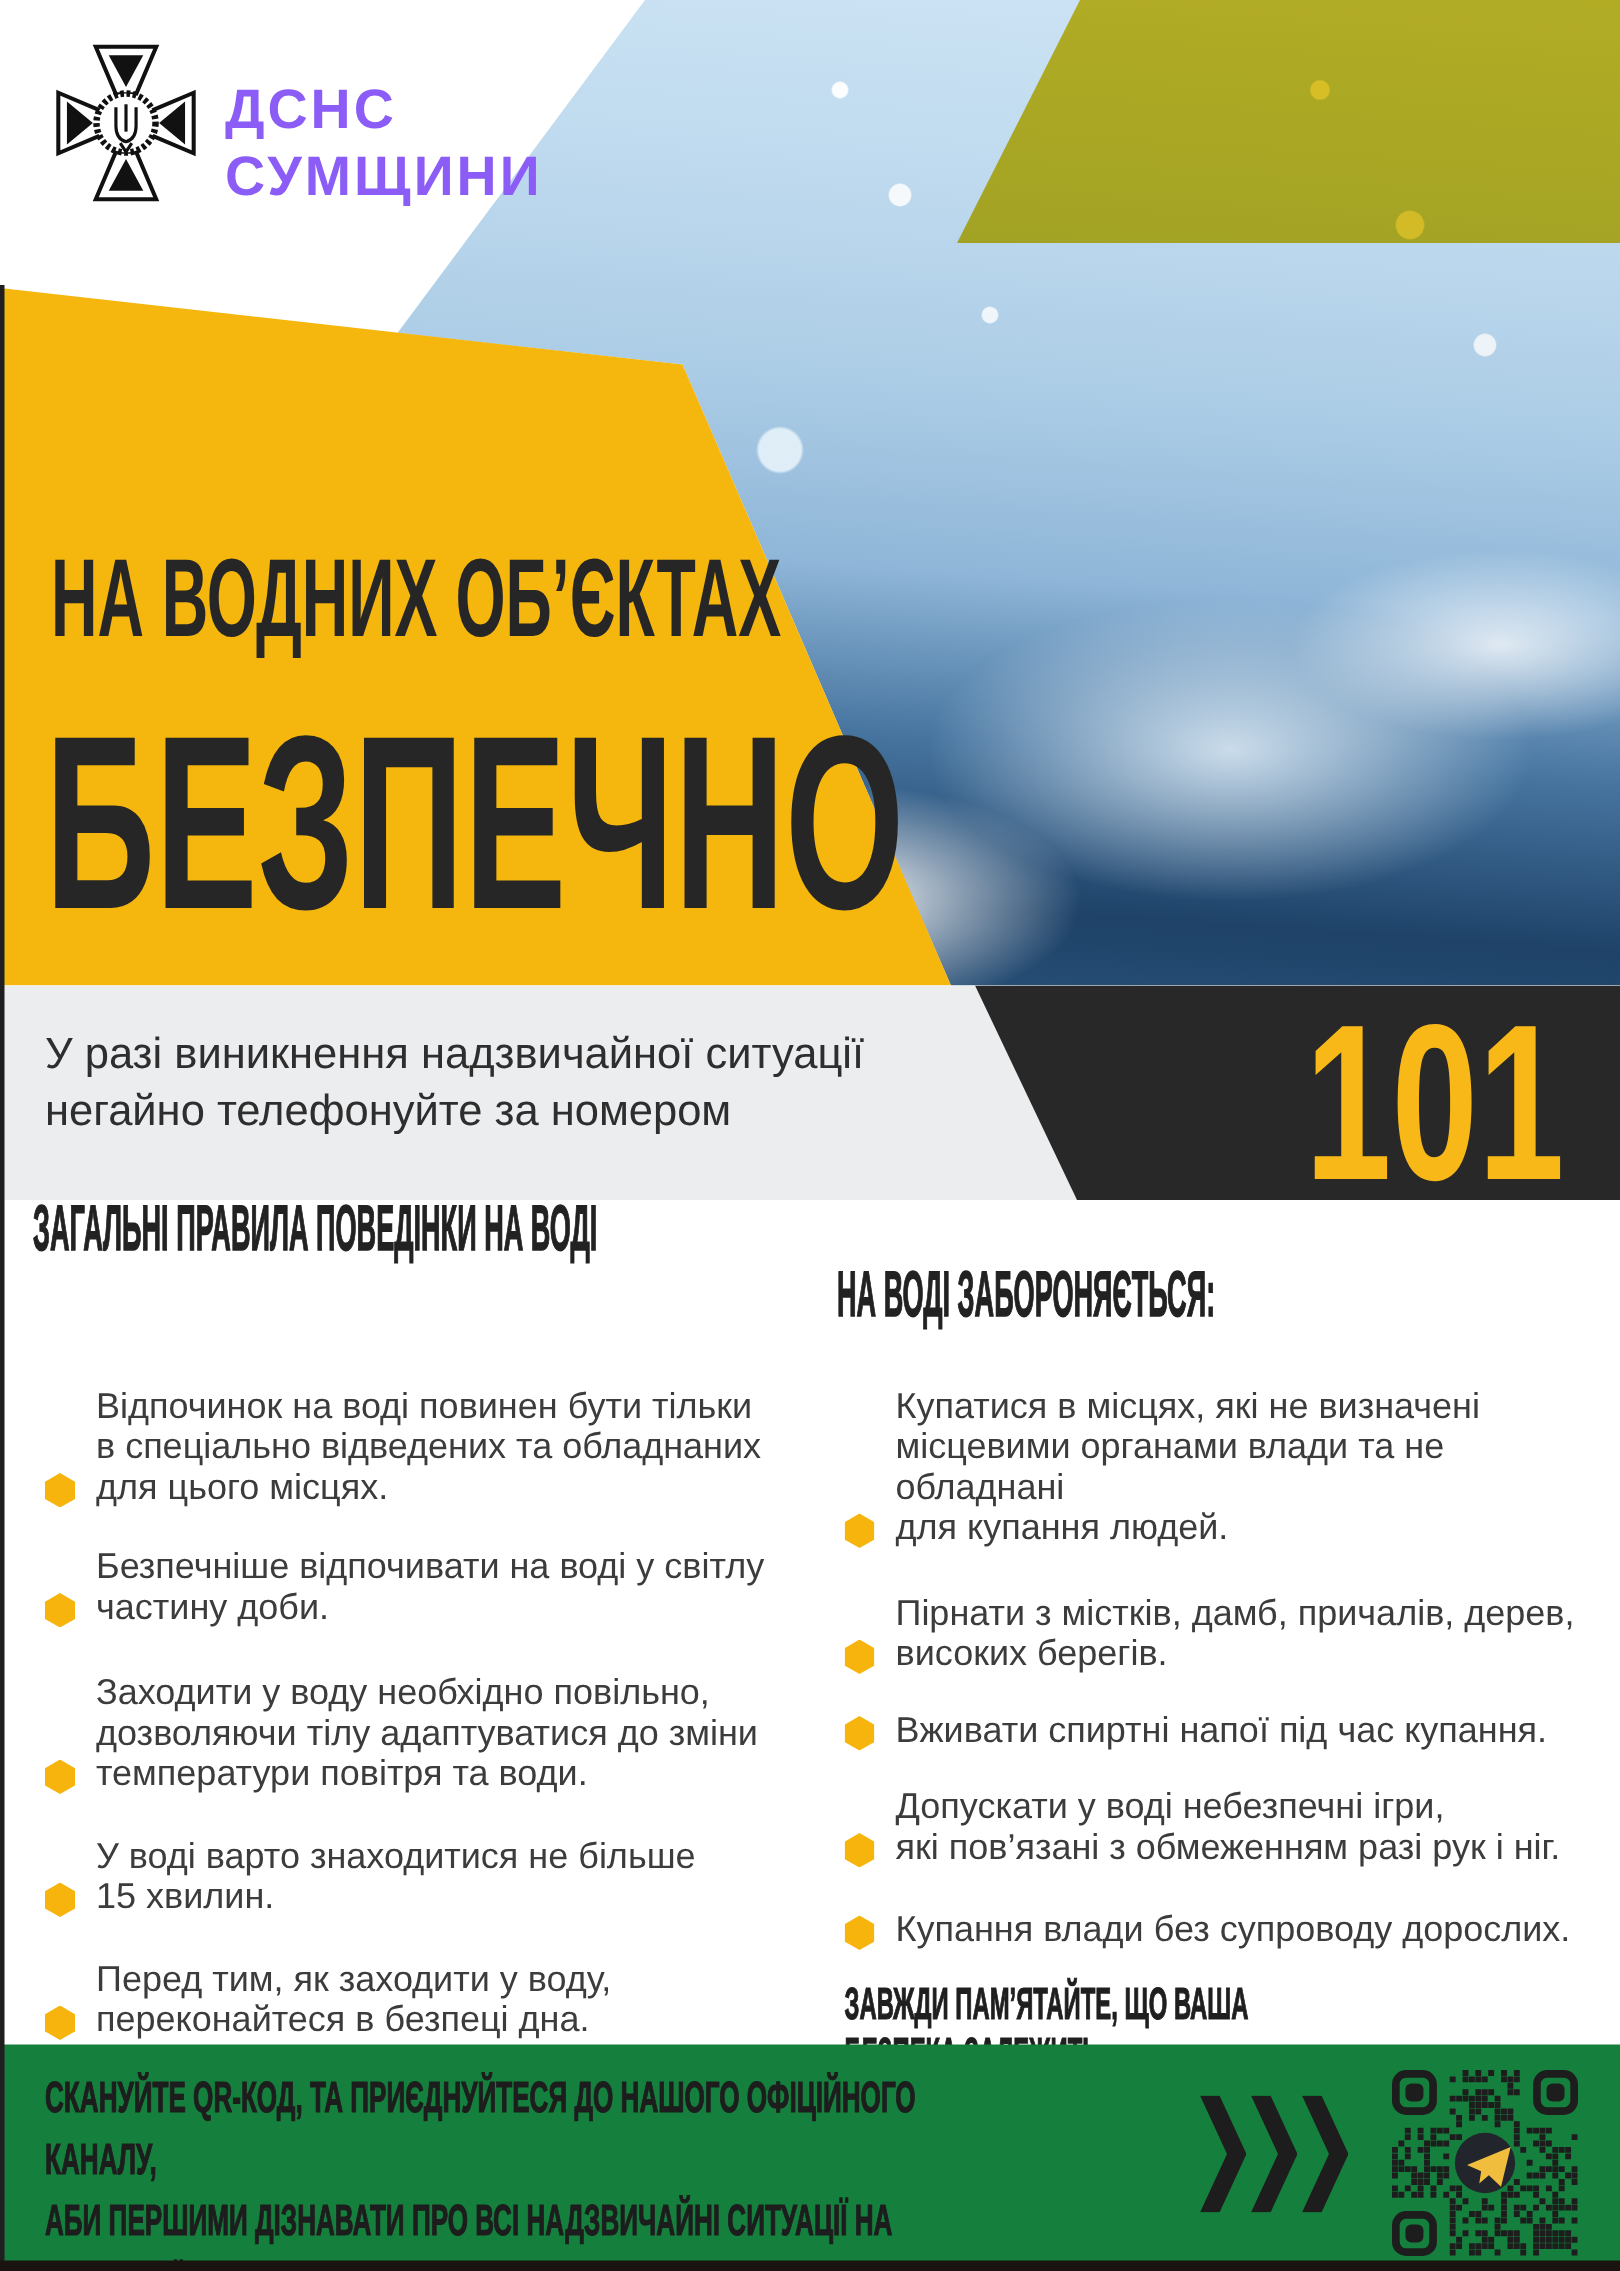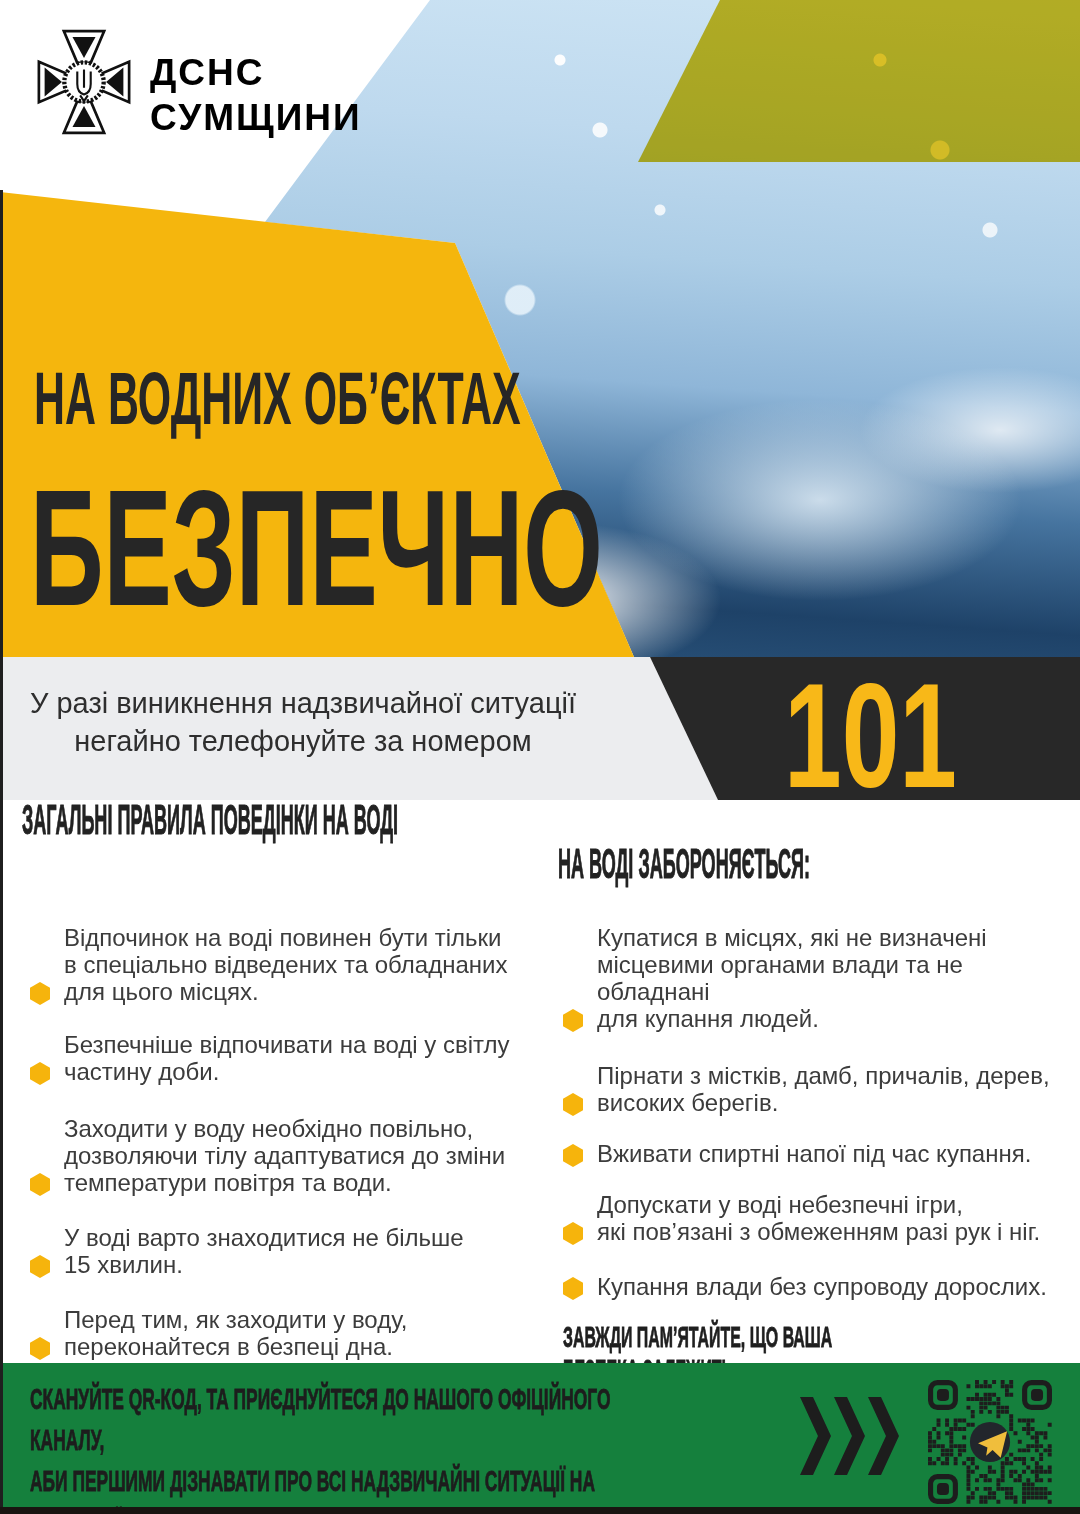--- a/index.html
+++ b/index.html
@@ -35,33 +35,33 @@
   }
   
   .band-yellow{clip-path:polygon(0 192px,455px 243px,634px 657px,0 657px);background:#F5B60D;}
   .band-gray{clip-path:polygon(0 657px,650px 657px,718px 800px,0 800px);background:#ECEDEF;}
   .band-black{clip-path:polygon(650px 657px,1080px 657px,1080px 800px,718px 800px);background:#282828;}
   
   .edge-left{position:absolute;left:0;top:190px;bottom:0;width:3px;background:#1f1f1f;}
   .edge-bottom{position:absolute;left:0;right:0;bottom:0;height:7px;background:#191410;}
   
   .logo{position:absolute;left:36px;top:26px;width:96px;height:112px;}
-  .brand{position:absolute;left:150px;top:50px;font-weight:bold;font-size:37px;line-height:45px;letter-spacing:2px;color:#000000;}
+  .brand{position:absolute;left:150px;top:50px;font-weight:bold;font-size:37px;line-height:45px;letter-spacing:2px;color:#8b5cf6;}
   
   .cond{display:inline-block;transform-origin:0 50%;white-space:nowrap;font-weight:bold;}
   .hero-line{position:absolute;left:34px;color:#262626;font-weight:bold;line-height:1;}
   .t1{top:266px;font-size:74px;}
   .t2{top:362px;font-size:74px;}
   .t3{top:466px;left:30px;font-size:165px;}
   .t1 .cond,.t2 .cond{transform:scaleX(.58);}
   .t3 .cond{transform:scaleX(.62);}
   
-  .emergency-text{position:absolute;left:30px;top:684px;font-size:29px;line-height:38px;color:#2e2e2e;white-space:pre-line;text-align:center;}
+  .emergency-text{position:absolute;left:30px;top:684px;font-size:29px;line-height:38px;color:#2e2e2e;white-space:pre-line;}
   .number-101{
-    position:absolute;left:660px;top:662px;width:420px;text-align:center;
+    position:absolute;left:660px;top:662px;width:420px;text-align:right;
     font-size:148px;font-weight:bold;color:#F8B818;line-height:1;
   }
   .number-101 .cond{transform:scaleX(.7);transform-origin:50% 50%;}
   
   .col-heading{position:absolute;font-size:43px;font-weight:bold;color:#222;-webkit-text-stroke:1px #222;line-height:1;}
   .col-heading .cond{transform:scaleX(.42);}
   .h-left{left:22px;top:798px;}
   .h-right{left:558px;top:842px;}
   .list{position:absolute;top:924px;}
   .list-left{left:30px;width:505px;}

